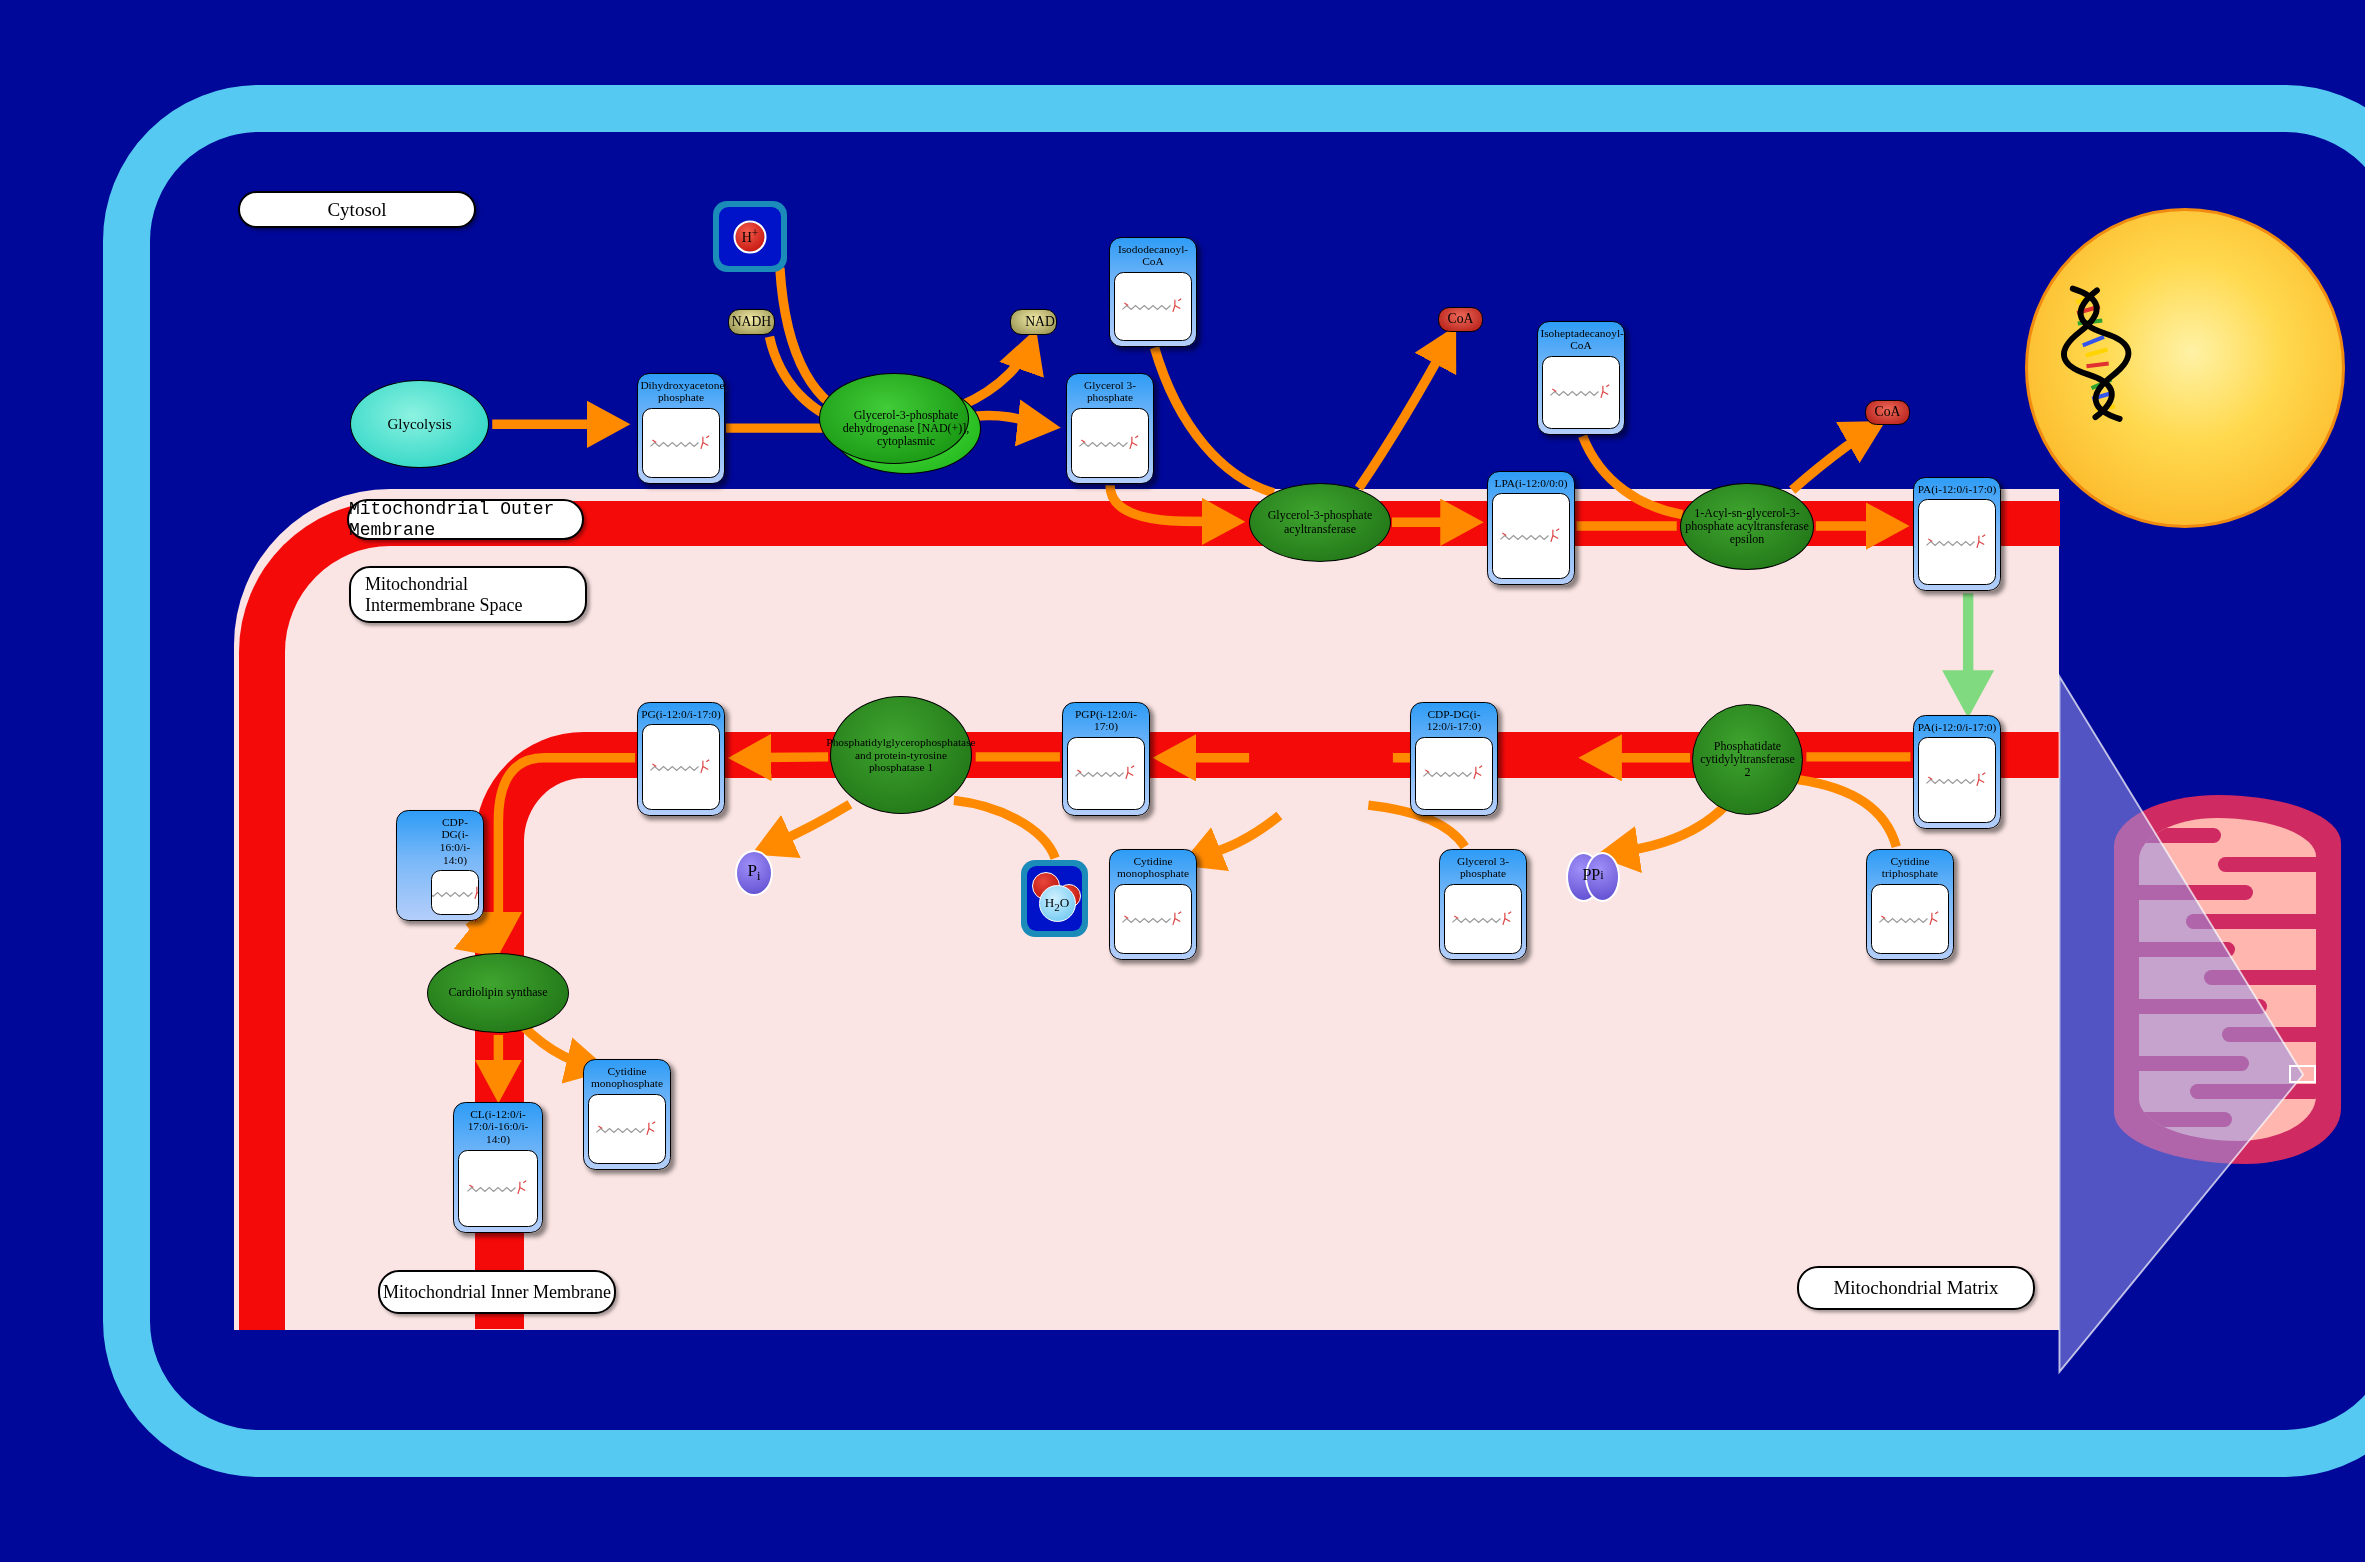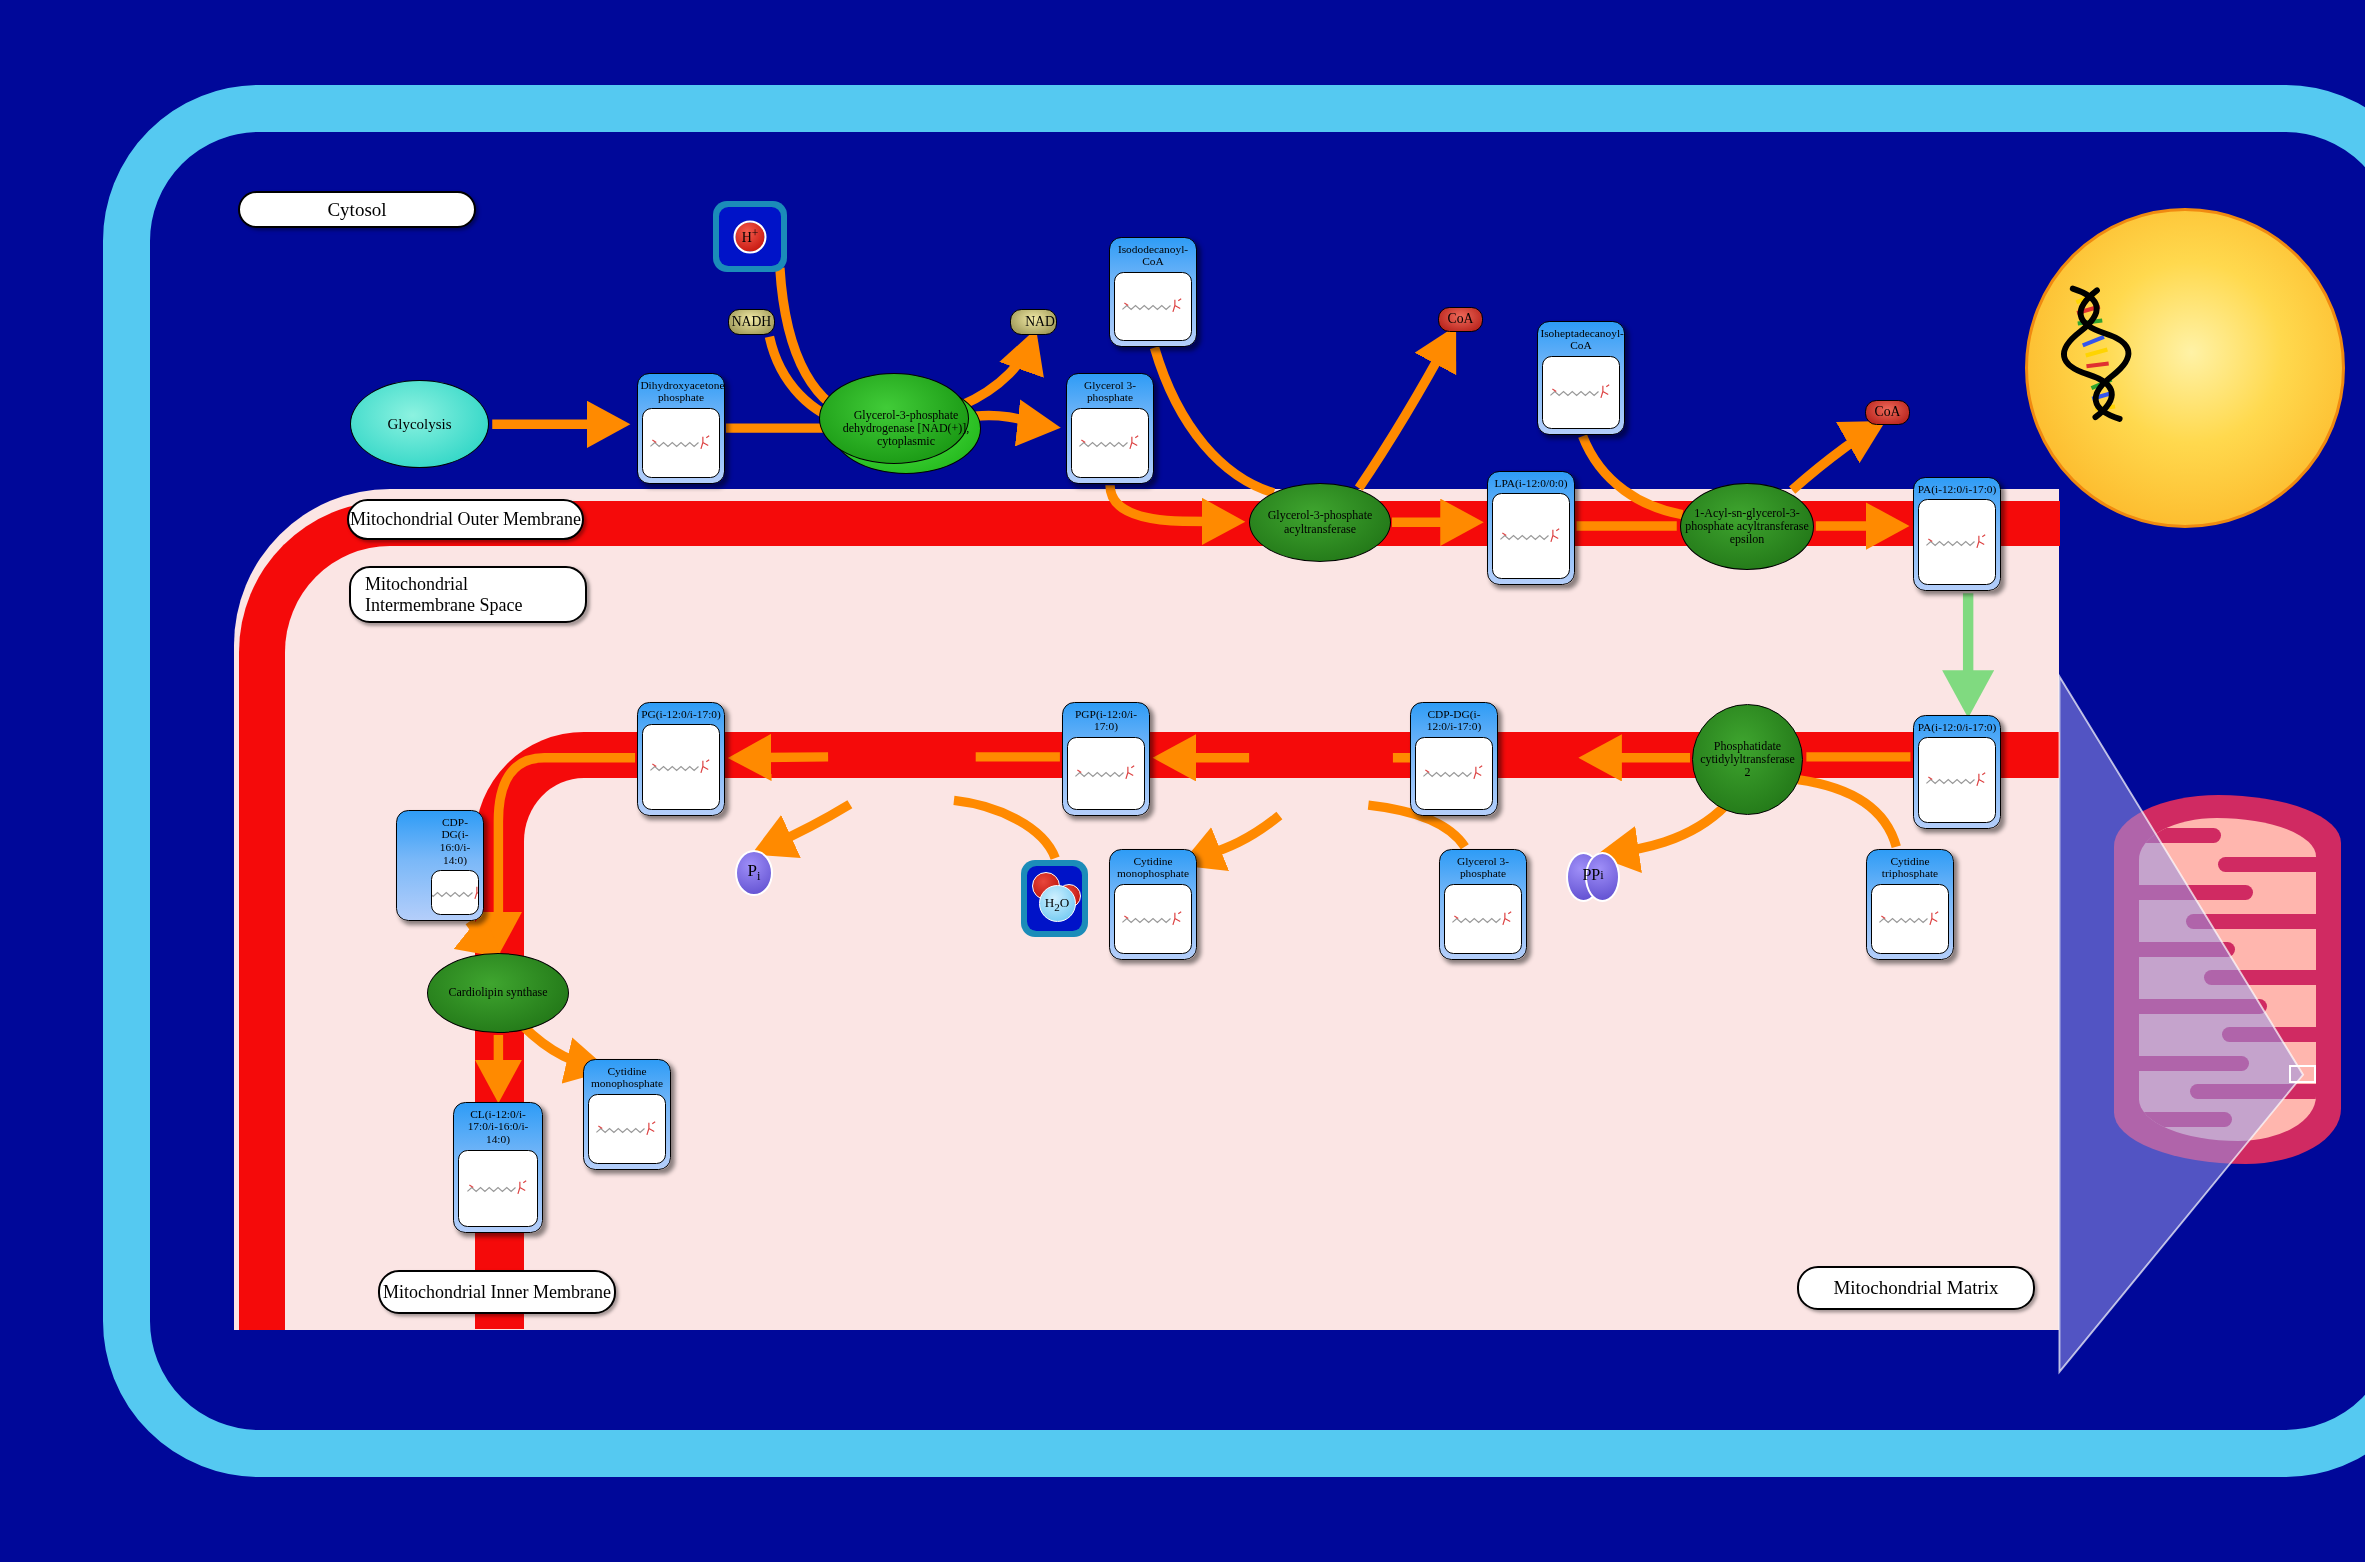--- a/index.html
+++ b/index.html
@@ -155,21 +155,21 @@
       <path d="M992 1948 C1022 1992 1036 2004 1046 2012" marker-end="url(#mo)"></path>
       <path d="M1053 2188 L1053 2312" marker-end="url(#mo)"></path>
       <path d="M1102 2166 C1168 2232 1216 2246 1268 2258" marker-end="url(#mo)"></path>
     </g>
     <path d="M4160 1254 L4160 1496" stroke="#80DA80" stroke-width="22" fill="none" marker-end="url(#mg)"></path>
   </svg>
 
   <div class="abs region-label" style="left:238px;top:191px;width:238px;height:37px;">
       <span>Cytosol</span>
     </div>
-  <div class="abs region-label" style="left:347px;top:499px;width:237px;height:41px;font-size:18px;">
+  <div class="abs region-label" style="left:347px;top:499px;width:237px;height:41px;font-size:18px;font-family:Liberation Mono, monospace;">
       <span>Mitochondrial Outer Membrane</span>
     </div>
   <div class="abs region-label" style="left:349px;top:566px;width:238px;height:57px;font-size:18px;padding:0 14px;">
       <span>Mitochondrial Intermembrane Space</span>
     </div>
   <div class="abs region-label" style="left:378px;top:1270px;width:238px;height:44px;font-size:18px;">
       <span>Mitochondrial Inner Membrane</span>
     </div>
   <div class="abs region-label" style="left:1797px;top:1266px;width:238px;height:44px;">
       <span>Mitochondrial Matrix</span>
@@ -183,20 +183,23 @@
       <span>Glycerol-3-phosphate dehydrogenase [NAD(+)], cytoplasmic</span>
     </div>
   <div class="abs enzyme" style="left:1249px;top:483px;width:142px;height:79px;">
       <span>Glycerol-3-phosphate acyltransferase</span>
     </div>
   <div class="abs enzyme" style="left:1680px;top:483px;width:134px;height:87px;">
       <span>1-Acyl-sn-glycerol-3-phosphate acyltransferase epsilon</span>
     </div>
   <div class="abs enzyme" style="left:1692px;top:704px;width:111px;height:111px;">
       <span>Phosphatidate cytidylyltransferase 2</span>
+    </div>
+  <div class="abs enzyme" style="left:830px;top:696px;width:142px;height:118px;font-size:11.4px;">
+      <span>Phosphatidylglycerophosphatase and protein-tyrosine phosphatase 1</span>
     </div>
   <div class="abs enzyme" style="left:427px;top:953px;width:142px;height:80px;">
       <span>Cardiolipin synthase</span>
     </div>
 
   <div class="abs capsule" style="left:728px;top:309px;width:47px;height:25.5px;">
       <span>NADH</span>
     </div>
   <div class="abs capsule" style="left:1010px;top:309px;width:47px;height:25.5px;padding-left:13px;">
       <span>NAD</span>

